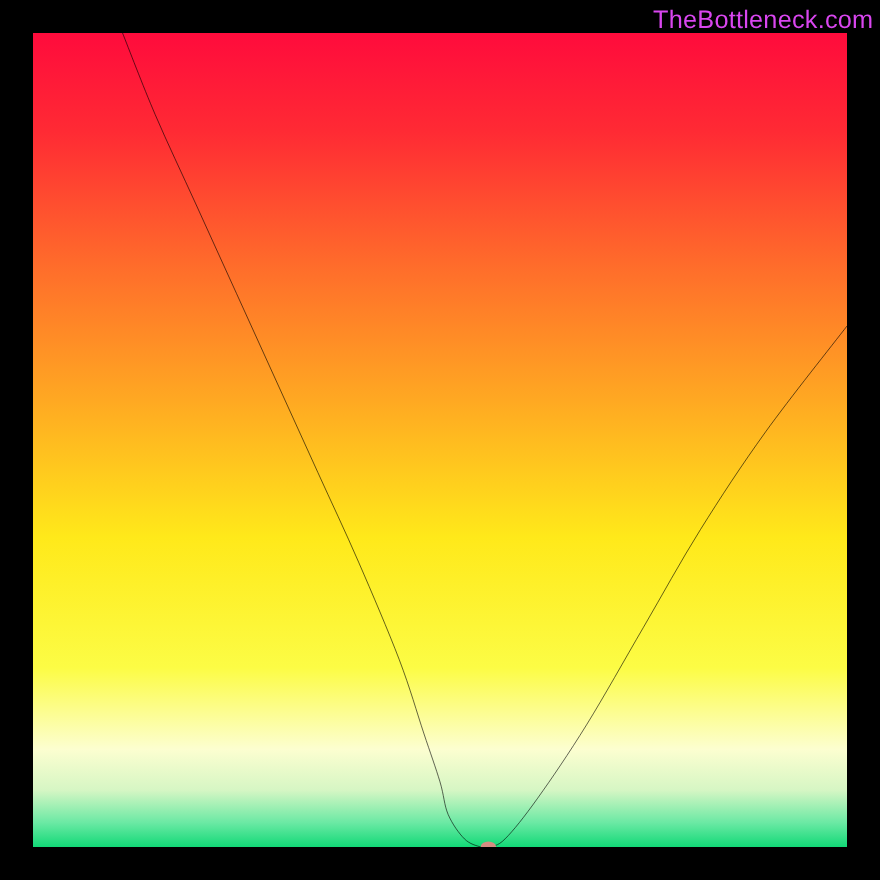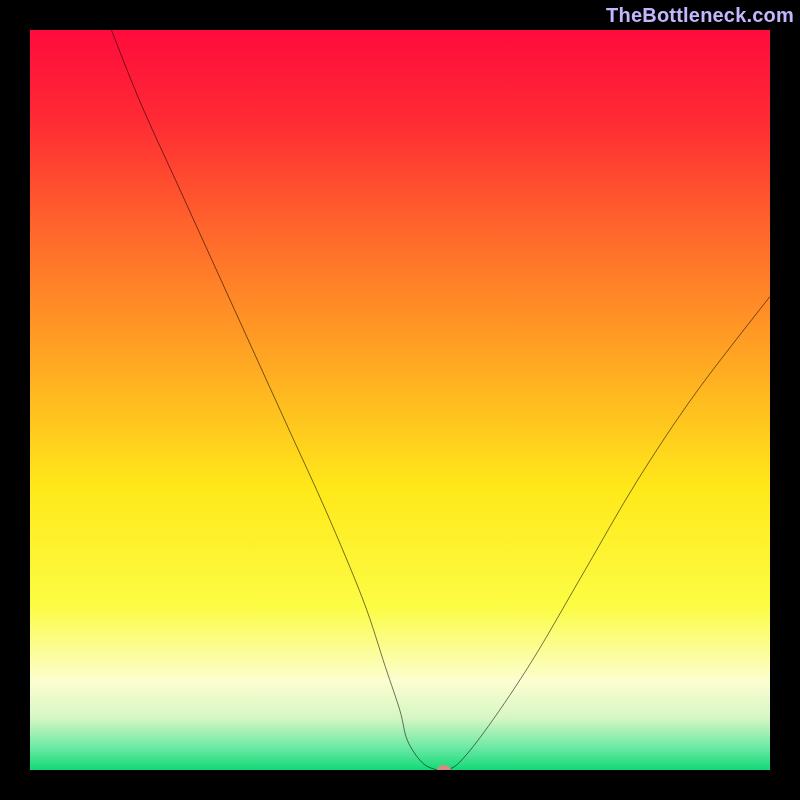--- a/index.html
+++ b/index.html
@@ -8,23 +8,23 @@
     width: 800px;
     height: 800px;
     background: #000;
     position: relative;
     font-family: Arial, Helvetica, sans-serif;
   }
   .watermark {
     position: absolute;
     top: 4px;
     right: 6px;
-    color: #c4b5fd;
-    font-size: 20px;
-    font-weight: 700;
+    color: #d946ef;
+    font-size: 23px;
+    font-weight: 400;
     z-index: 10;
     letter-spacing: 0.2px;
   }
   .plot-area {
     position: absolute;
     top: 30px;
     left: 30px;
     width: 740px;
     height: 740px;
     overflow: hidden;

